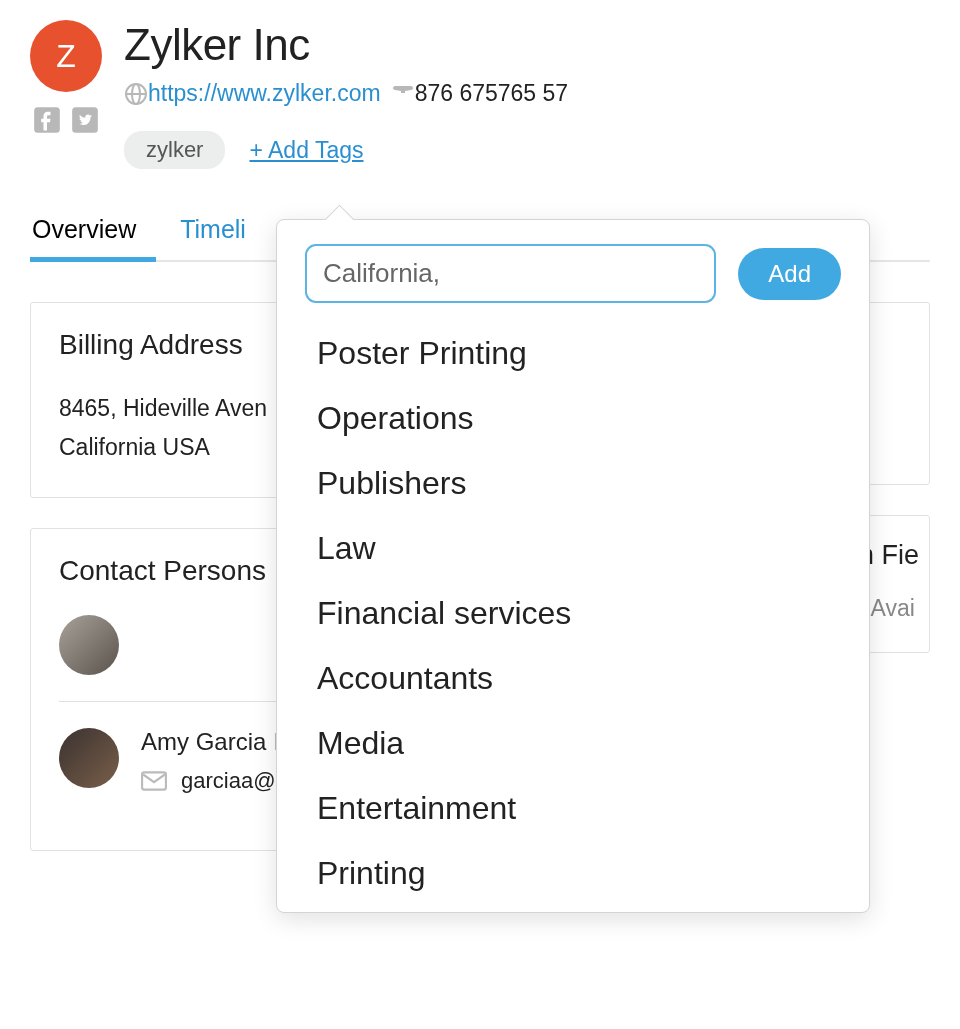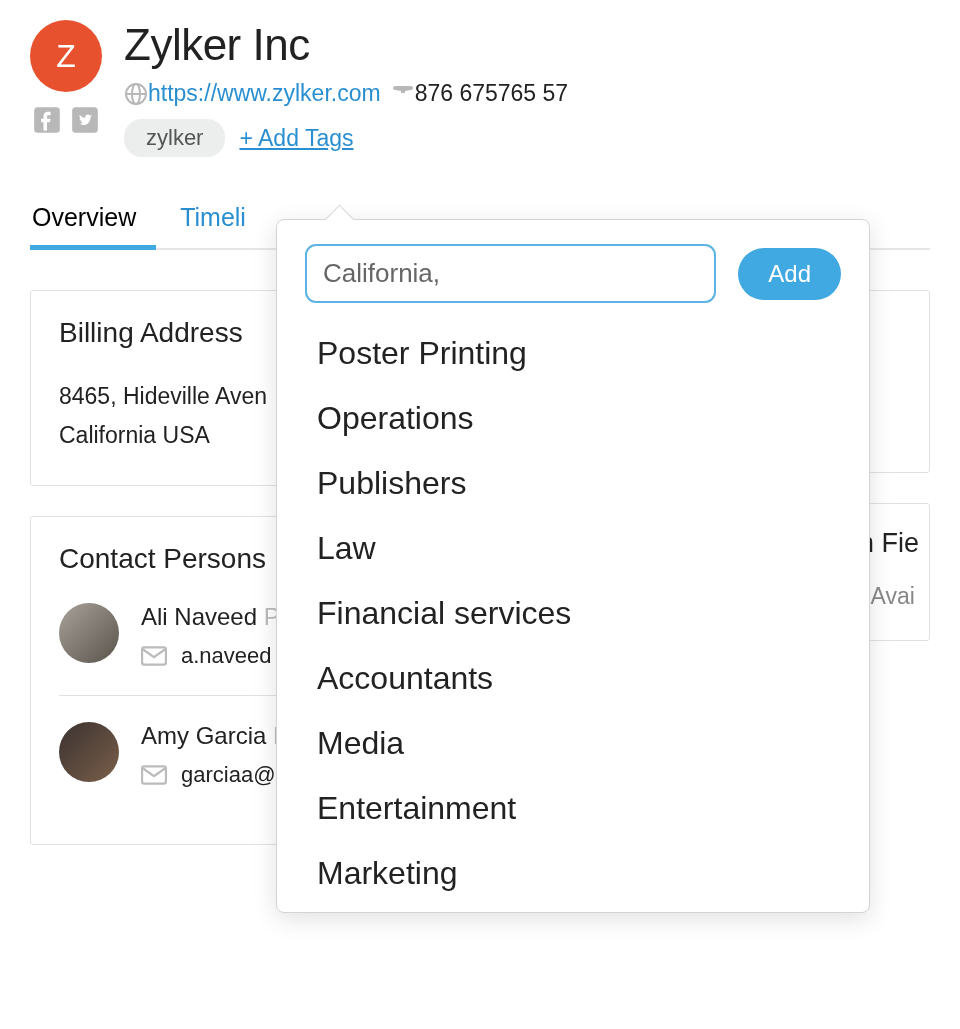--- a/index.html
+++ b/index.html
@@ -19,21 +19,21 @@
   display:flex; align-items:center; justify-content:center;
   color:#fff; font-size:32px; font-weight:400;
 }
 .socials { display:flex; gap:10px; }
 .social-icon { width:28px; height:28px; fill:#b8b8b8; }
 .title { font-size:44px; font-weight:400; color:#222; letter-spacing:-0.5px; }
 .meta-row { display:flex; align-items:center; margin-top:10px; font-size:23px;}
 .globe-icon, .phone-top-icon { width:24px; height:24px; fill:#b8b8b8; }
 .website { color:#2a8fd1; }
 .phone { color:#222; }
-.tags-row { display:flex; align-items:center; gap:14px; margin-top:12px; }
+.tags-row { display:flex; align-items:center; gap:24px; margin-top:24px; }
 .tag-chip {
   background:#eceded; border-radius:18px; padding:6px 22px; font-size:22px; color:#555;
 }
 .add-tags-link { color:#2a8fd1; font-size:23px; cursor:pointer;text-decoration:underline; }
 .tabs { display:flex; gap:40px; margin-top:38px; border-bottom:2px solid #e6e6e6; }
 .tab {
   font-size:25px; padding:8px 2px 16px 2px; color:#2a8fd1; cursor:pointer;
   position:relative;
 }
 .tab.active { color:#000; }
@@ -153,32 +153,20 @@
         <div class="card-title">Billing Address</div>
         <div class="addr-line">8465, Hideville Aven</div>
         <div class="addr-line">California USA</div>
       </div>
 
       <div class="card">
         <div class="card-title">Contact Persons</div>
 
         <div class="person">
           <div class="person-avatar p1"></div>
-          <div class="person-info">
-            <div class="person-name">
-              <span>Ali Naveed</span> <span class="gray">P</span>
-            </div>
-            <div class="contact-row">
-              <svg class="mail-icon" viewBox="0 0 24 18">
-                  <rect x="1" y="1" width="22" height="16" rx="2" fill="none" stroke="#bbb" stroke-width="2"></rect>
-                  <path d="M2 3l10 7 10-7" fill="none" stroke="#bbb" stroke-width="2"></path>
-                </svg>
-              <span>a.naveed</span>
-            </div>
-          </div>
         </div>
 
         <div class="person">
           <div class="person-avatar p2"></div>
           <div class="person-info">
             <div class="person-name">
               <span>Amy Garcia</span> <span class="gray">F</span>
             </div>
             <div class="contact-row">
               <svg class="mail-icon" viewBox="0 0 24 18">
@@ -222,15 +210,15 @@
   </div>
   <div class="suggestions">
     <div class="sugg-item">Poster Printing</div>
     <div class="sugg-item">Operations</div>
     <div class="sugg-item">Publishers</div>
     <div class="sugg-item">Law</div>
     <div class="sugg-item">Financial services</div>
     <div class="sugg-item">Accountants</div>
     <div class="sugg-item">Media</div>
     <div class="sugg-item">Entertainment</div>
-    <div class="sugg-item">Marketing</div>
+    <div class="sugg-item">Printing</div>
   </div>
 </div>
 
 </body></html>

